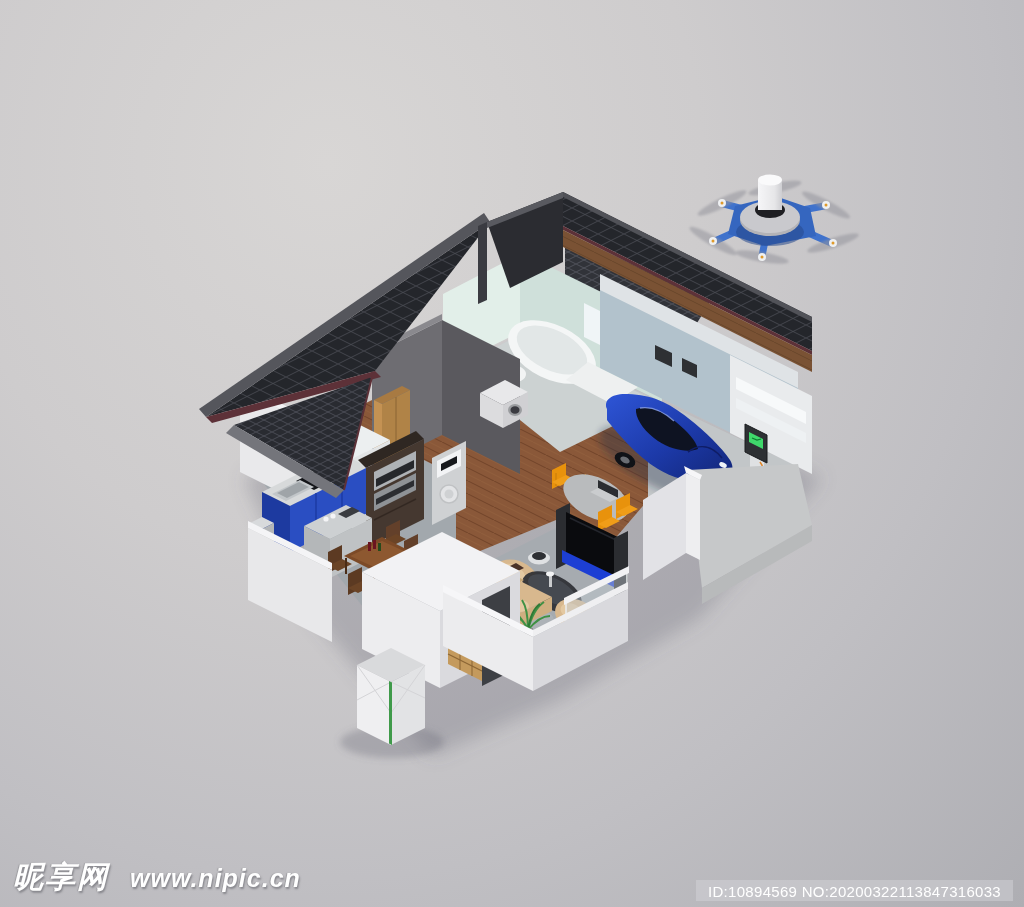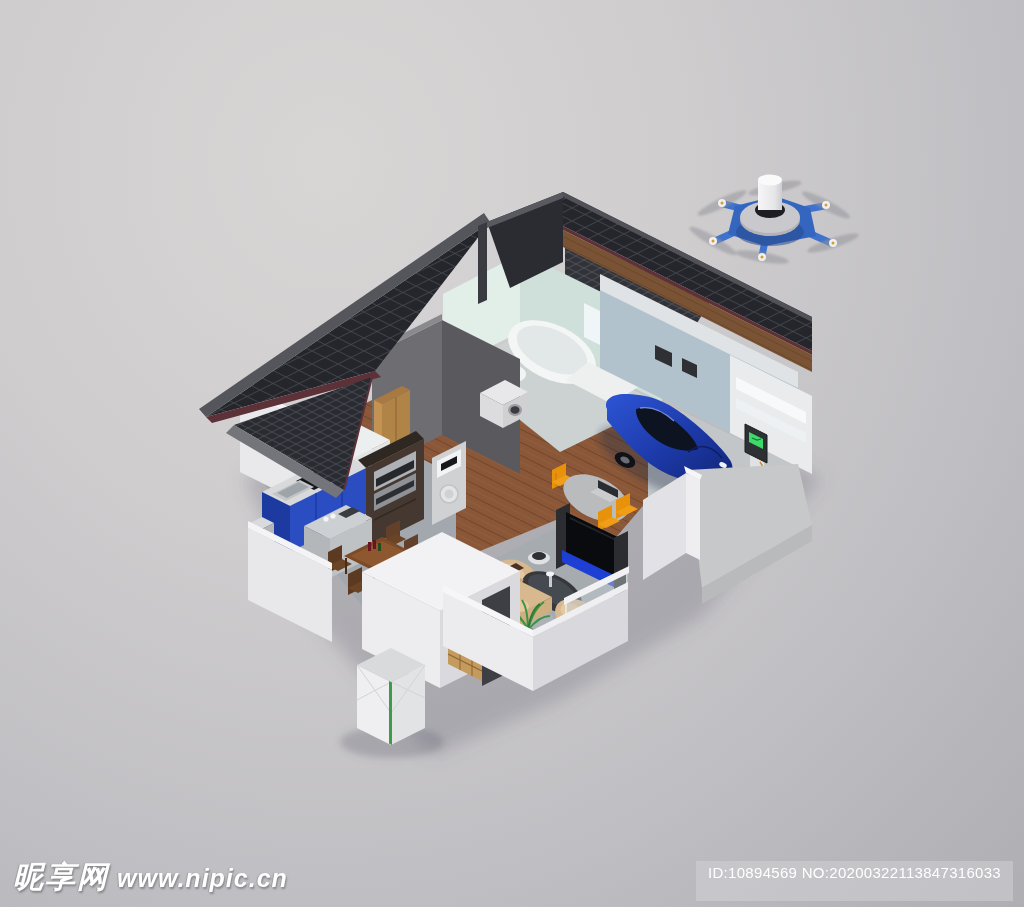--- a/index.html
+++ b/index.html
@@ -4,29 +4,29 @@
 <style>
   html,body{margin:0;padding:0;}
   body{
     width:1024px;height:907px;overflow:hidden;position:relative;
     font-family:"Liberation Sans", sans-serif;
     background:radial-gradient(ellipse at 32% 18%, #d8d6d5 0%, #cecccd 38%, #c0bfc3 68%, #aeaeb3 100%);
   }
   .scene{position:absolute;inset:0;}
   svg{display:block;}
   .watermark{
-    position:absolute;left:13px;bottom:9px;display:flex;align-items:baseline;gap:8px;
+    position:absolute;left:13px;bottom:9px;display:flex;align-items:baseline;gap:21px;
     color:#ffffff;font-style:italic;font-weight:bold;
     text-shadow:1px 2px 2px rgba(125,125,130,0.85), -1px 0 1px rgba(125,125,130,0.5);
     user-select:none;
   }
   .watermark .site{font-size:30px;letter-spacing:2px;font-family:"DejaVu Sans","Liberation Sans",sans-serif;}
   .watermark .url{font-size:25px;letter-spacing:1px;font-style:italic;}
   .idbar{
-    position:absolute;right:11px;bottom:6px;height:40px;line-height:24px;
+    position:absolute;right:11px;bottom:6px;height:21px;line-height:24px;
     padding:0 12px;background:rgba(215,215,220,0.45);
     color:#ffffff;font-size:15px;letter-spacing:0.3px;text-align:center;
   }
 </style>
 </head>
 <body>
 
 <div class="scene">
 <svg width="1024" height="907" viewBox="0 0 1024 907">
 <defs>

